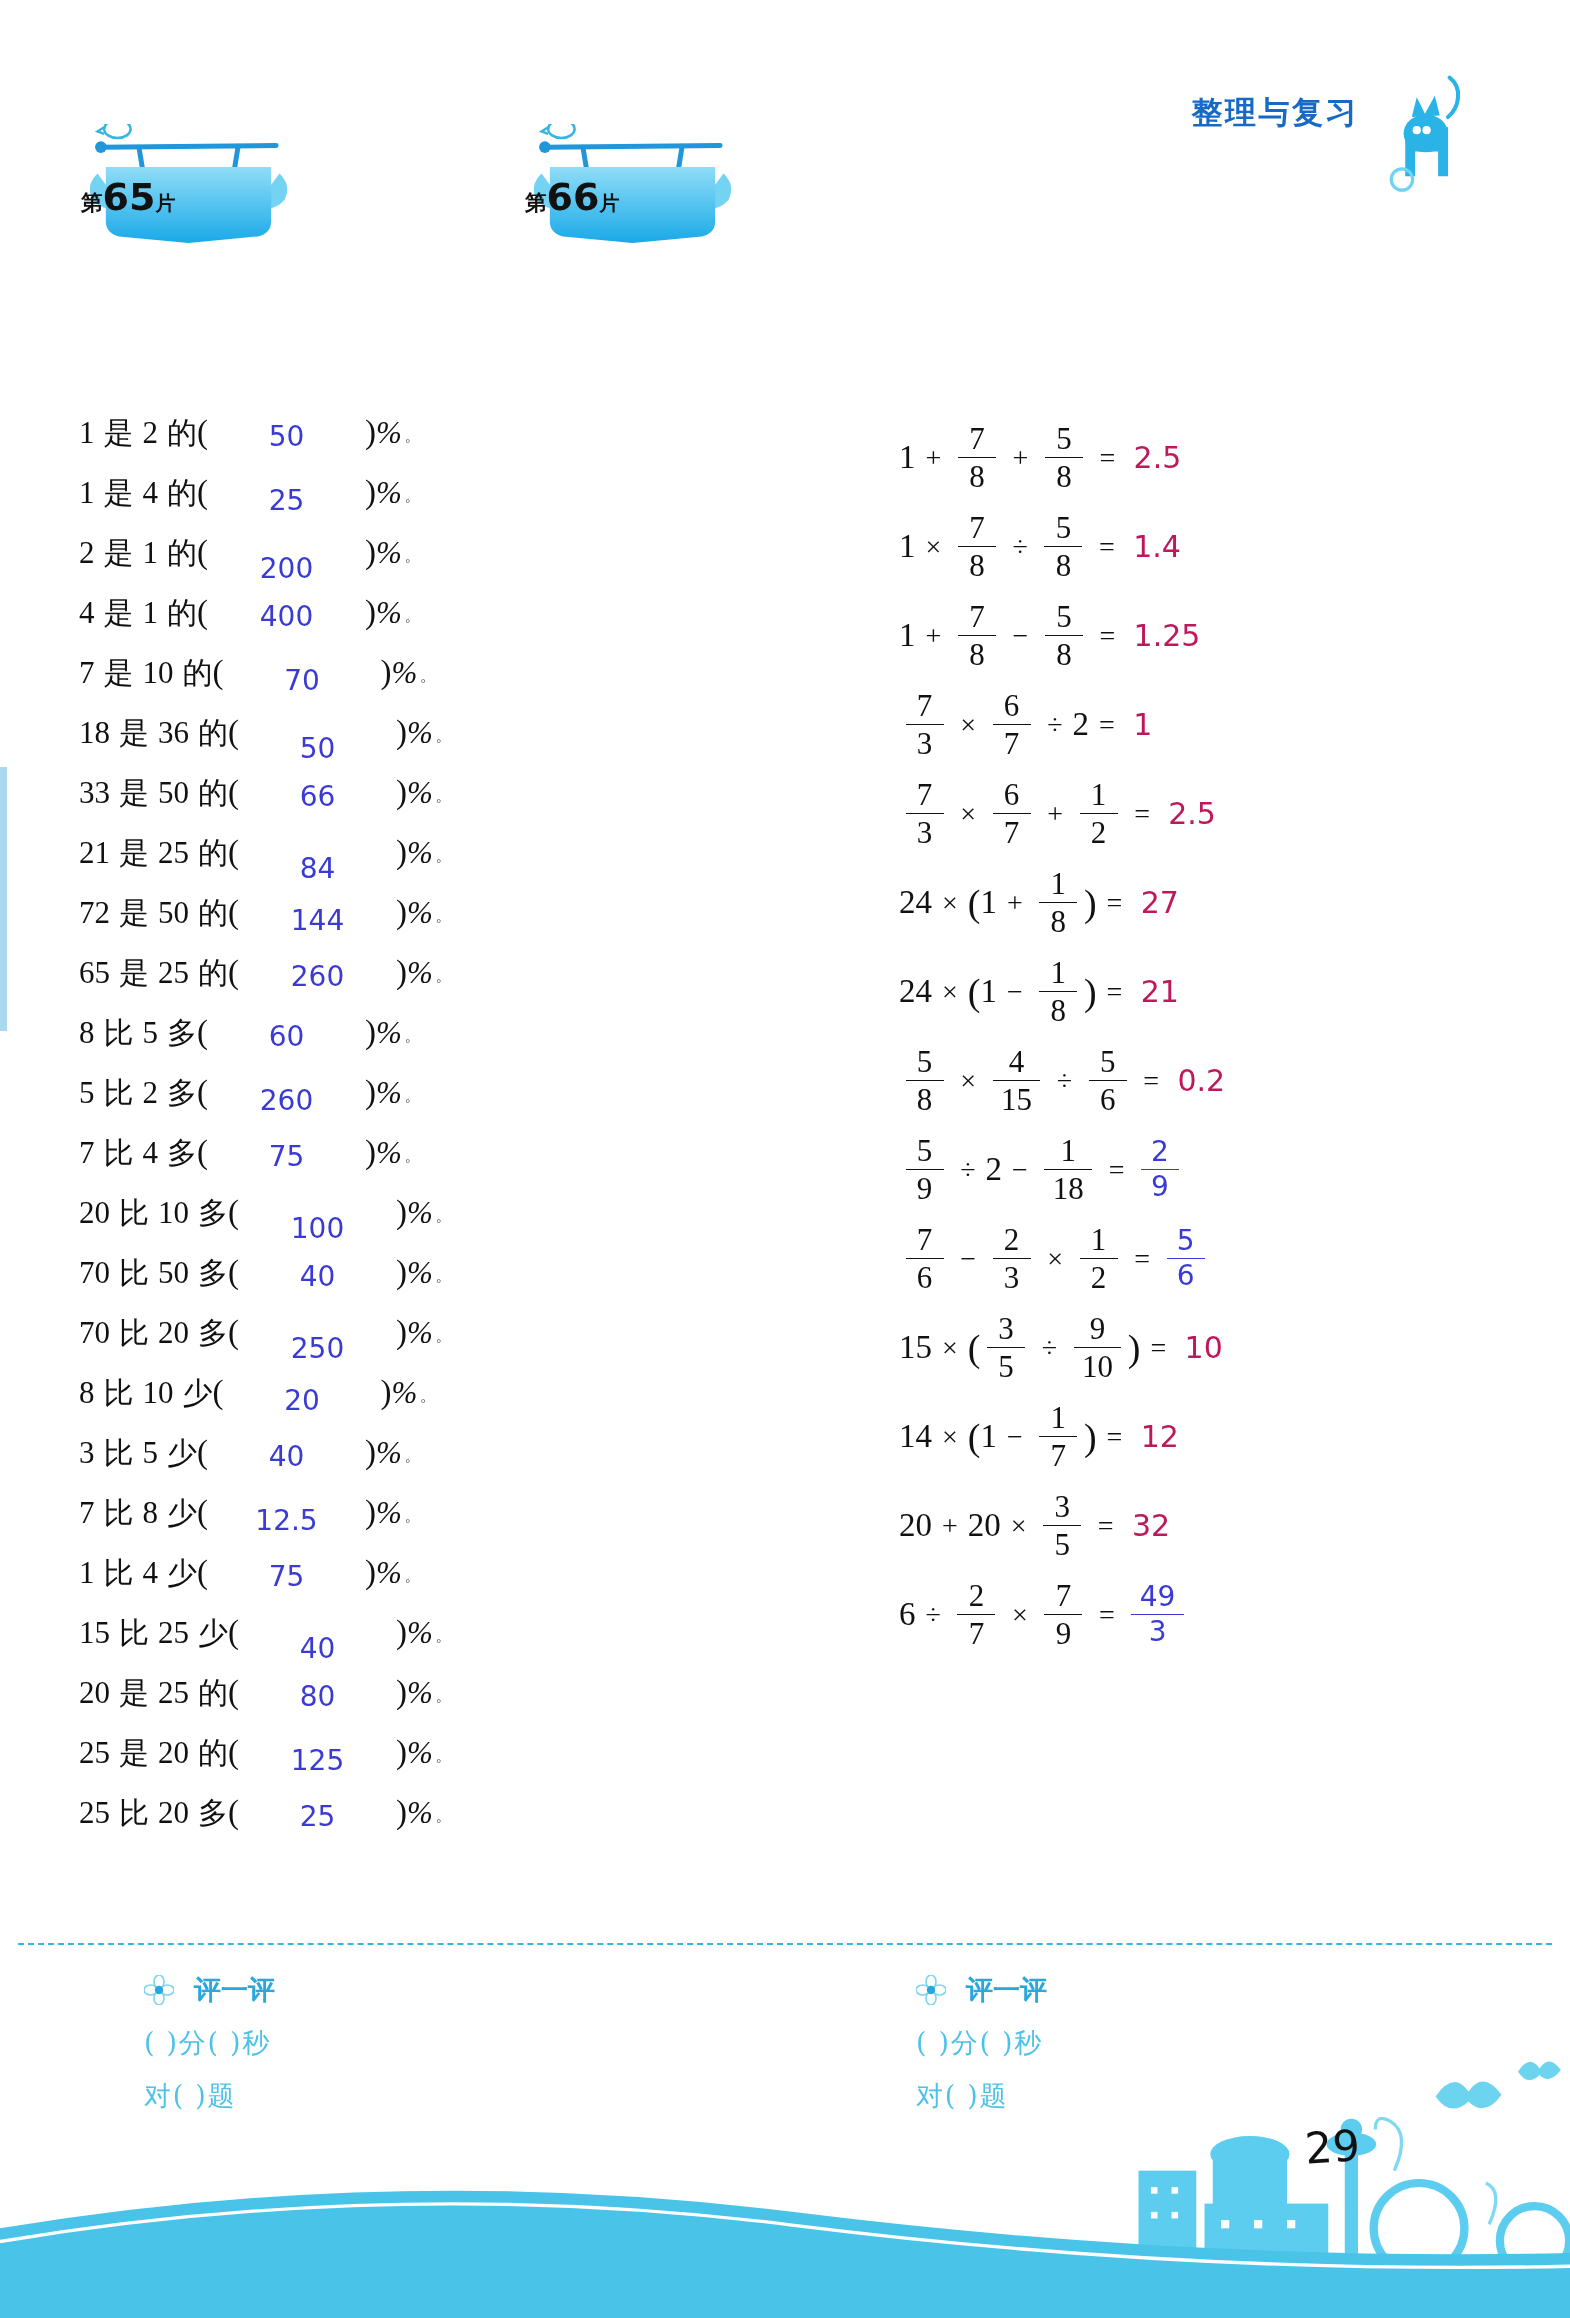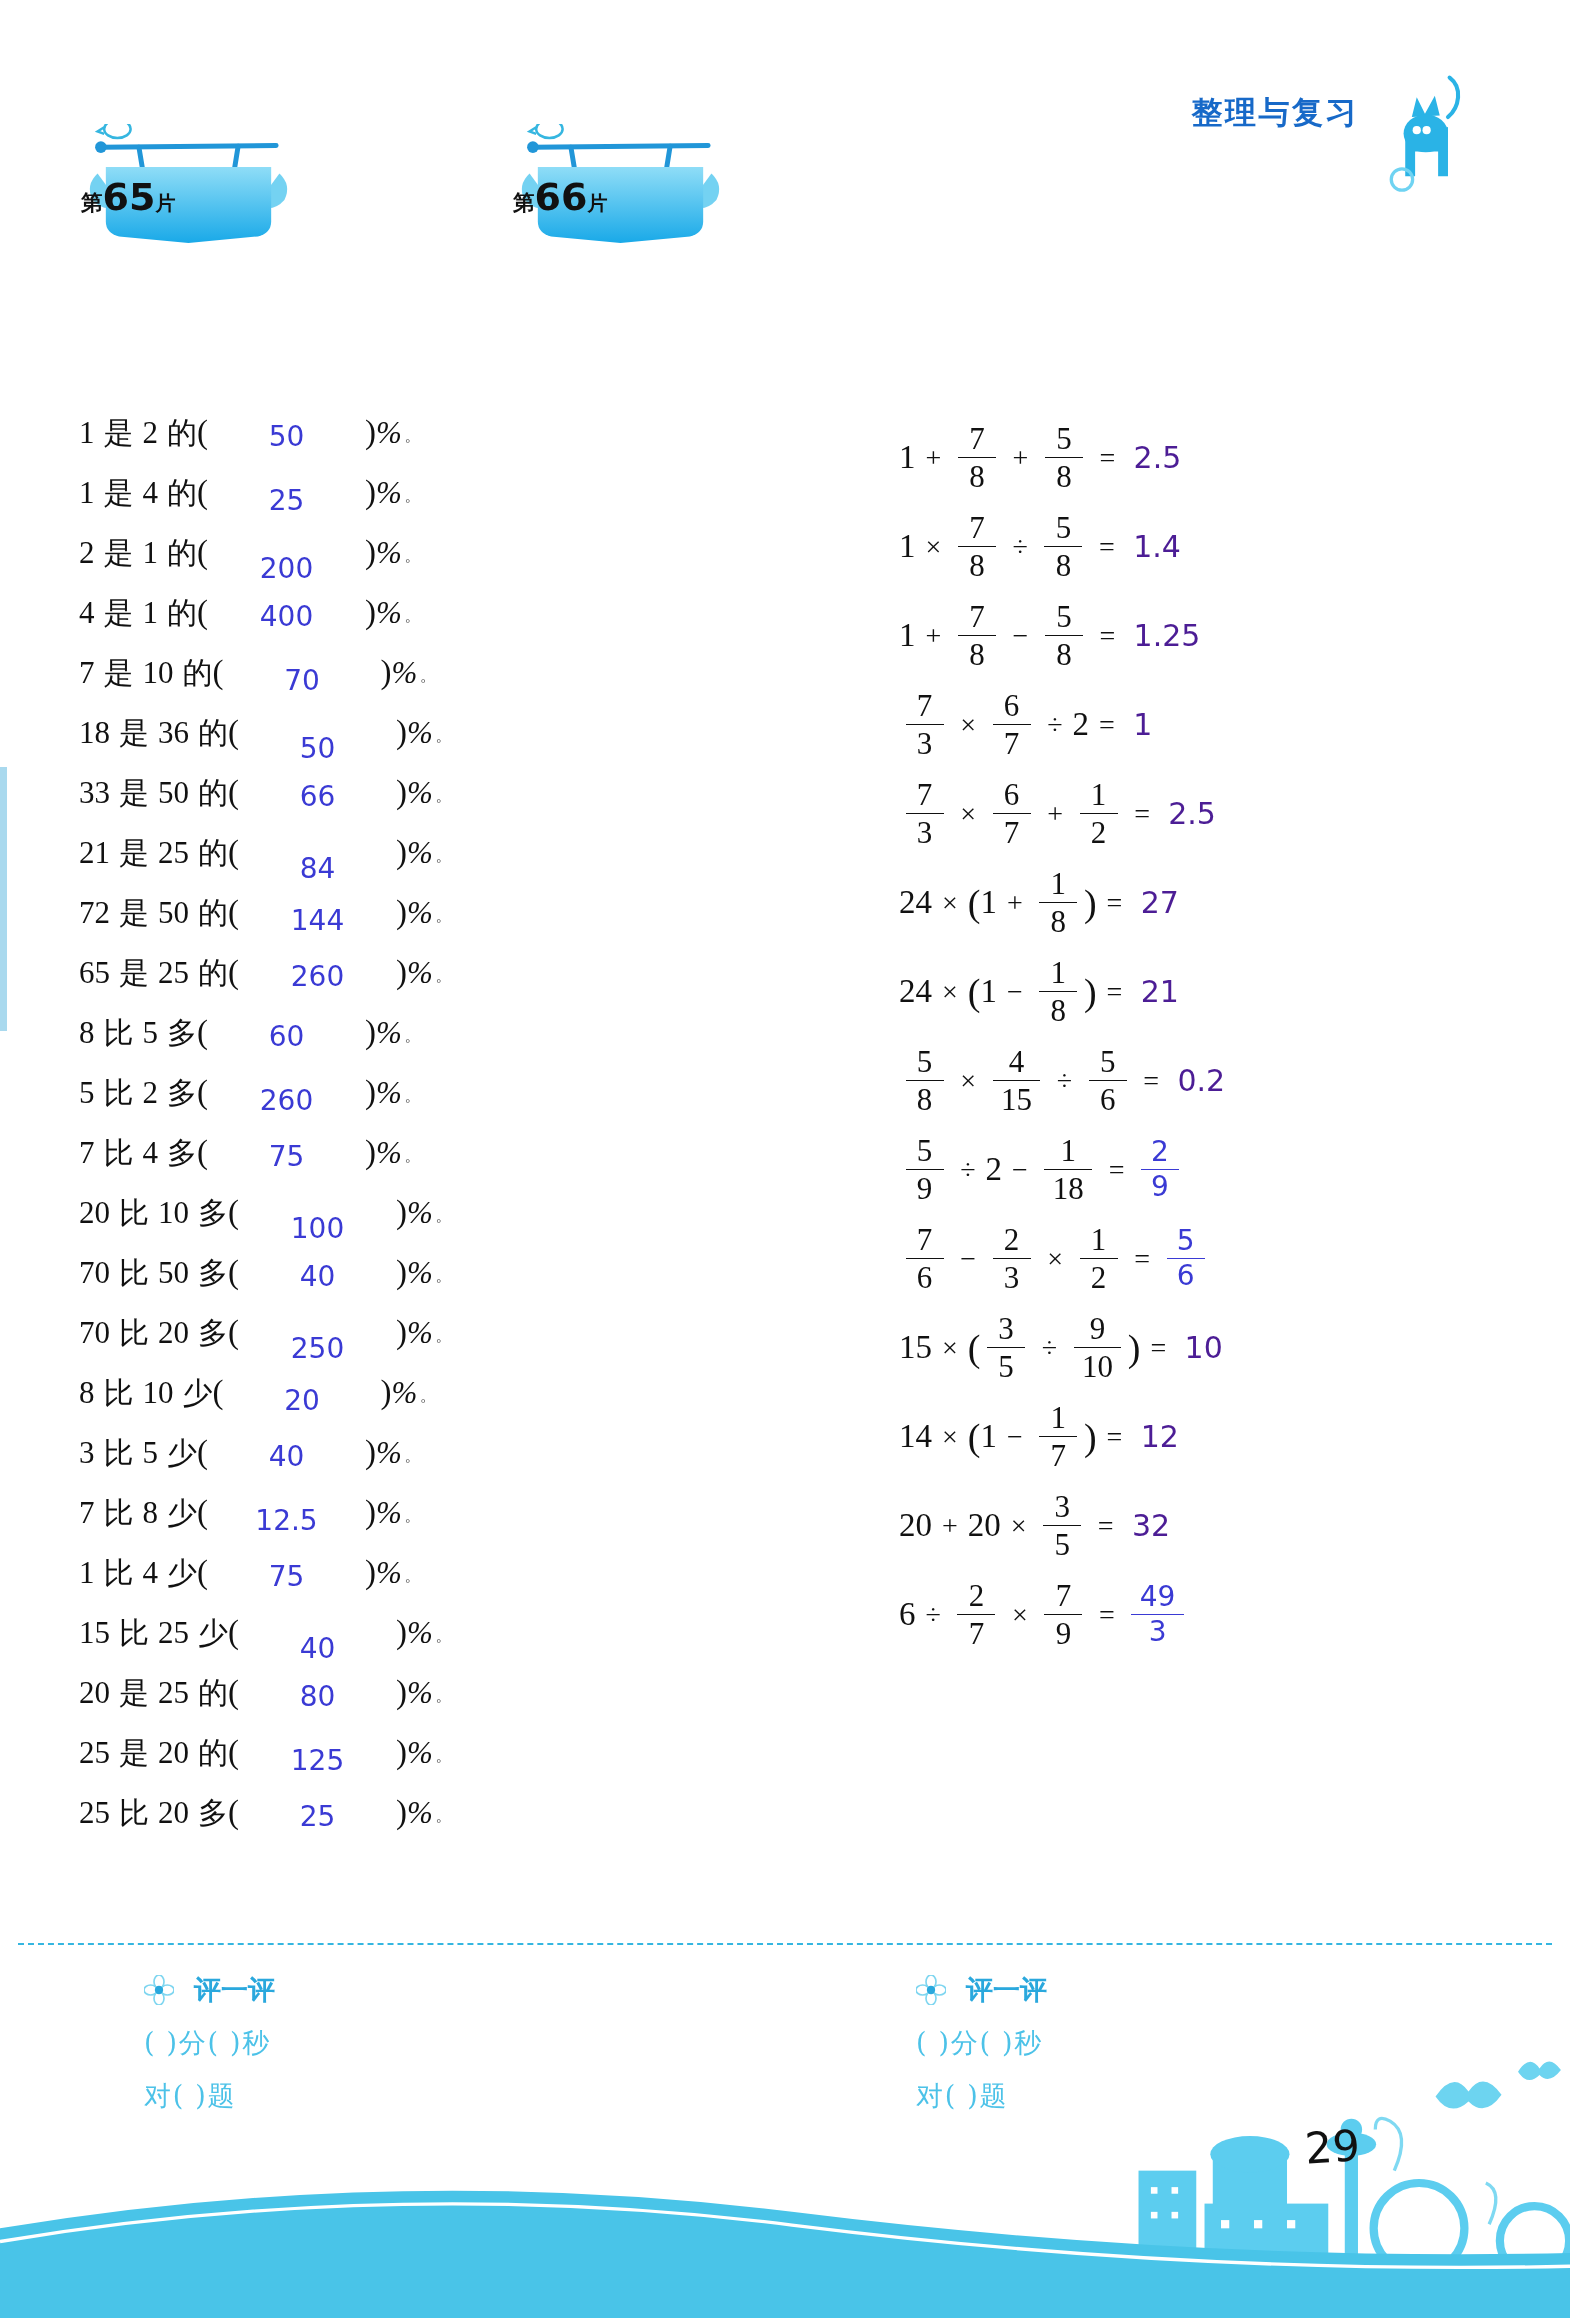--- a/index.html
+++ b/index.html
@@ -19,21 +19,21 @@
   .header-title{
     font-family:"DejaVu Sans",sans-serif;
     font-size:31px;font-weight:bold;color:#1769c8;
     letter-spacing:2.5px;line-height:1;
   }
   .cat-icon{width:97px;height:124px;position:relative;top:-28px;}
 
   
   .badge{position:absolute;width:215px;height:124px;}
   .badge-65{left:81px;top:124px;}
-  .badge-66{left:513px;top:124px;}
+  .badge-66{left:525px;top:124px;}
   .badge svg{position:absolute;left:0;top:0;}
   .badge-text{
     position:absolute;left:0;right:0;top:51px;
     font-family:"DejaVu Sans",sans-serif;
     color:#111;font-weight:bold;
     letter-spacing:0px;
     white-space:nowrap;
   }
   .badge-text .d{font-size:21.5px;}
   .badge-text .n{font-size:38px;}
@@ -83,21 +83,21 @@
   .frac{
     display:inline-flex;flex-direction:column;align-items:center;
     margin:0 6.6px;vertical-align:middle;
     font-family:"Liberation Serif",serif;
   }
   .frac .top{font-size:31px;line-height:0.95;padding:0 8.3px;}
   .frac .bar{height:1.7px;background:#111;width:100%;min-width:38px;margin:3.3px 0;}
   .frac .bot{font-size:31px;line-height:0.95;padding:0 8.3px;}
   .eqans{
     font-family:"DejaVu Sans",sans-serif;
-    color:#4c1d95;font-size:30px;margin-left:8.3px;
+    color:#be185d;font-size:30px;margin-left:8.3px;
   }
   .frac.blue .top,.frac.blue .bot{
     font-family:"DejaVu Sans",sans-serif;color:#3a3ad4;font-size:28px;
   }
   .frac.blue .bar{background:#3a3ad4;}
   .par{font-size:38px;font-family:"Liberation Serif",serif;}
 
   
   .dashed{
     position:absolute;left:18px;right:18px;top:1943px;

